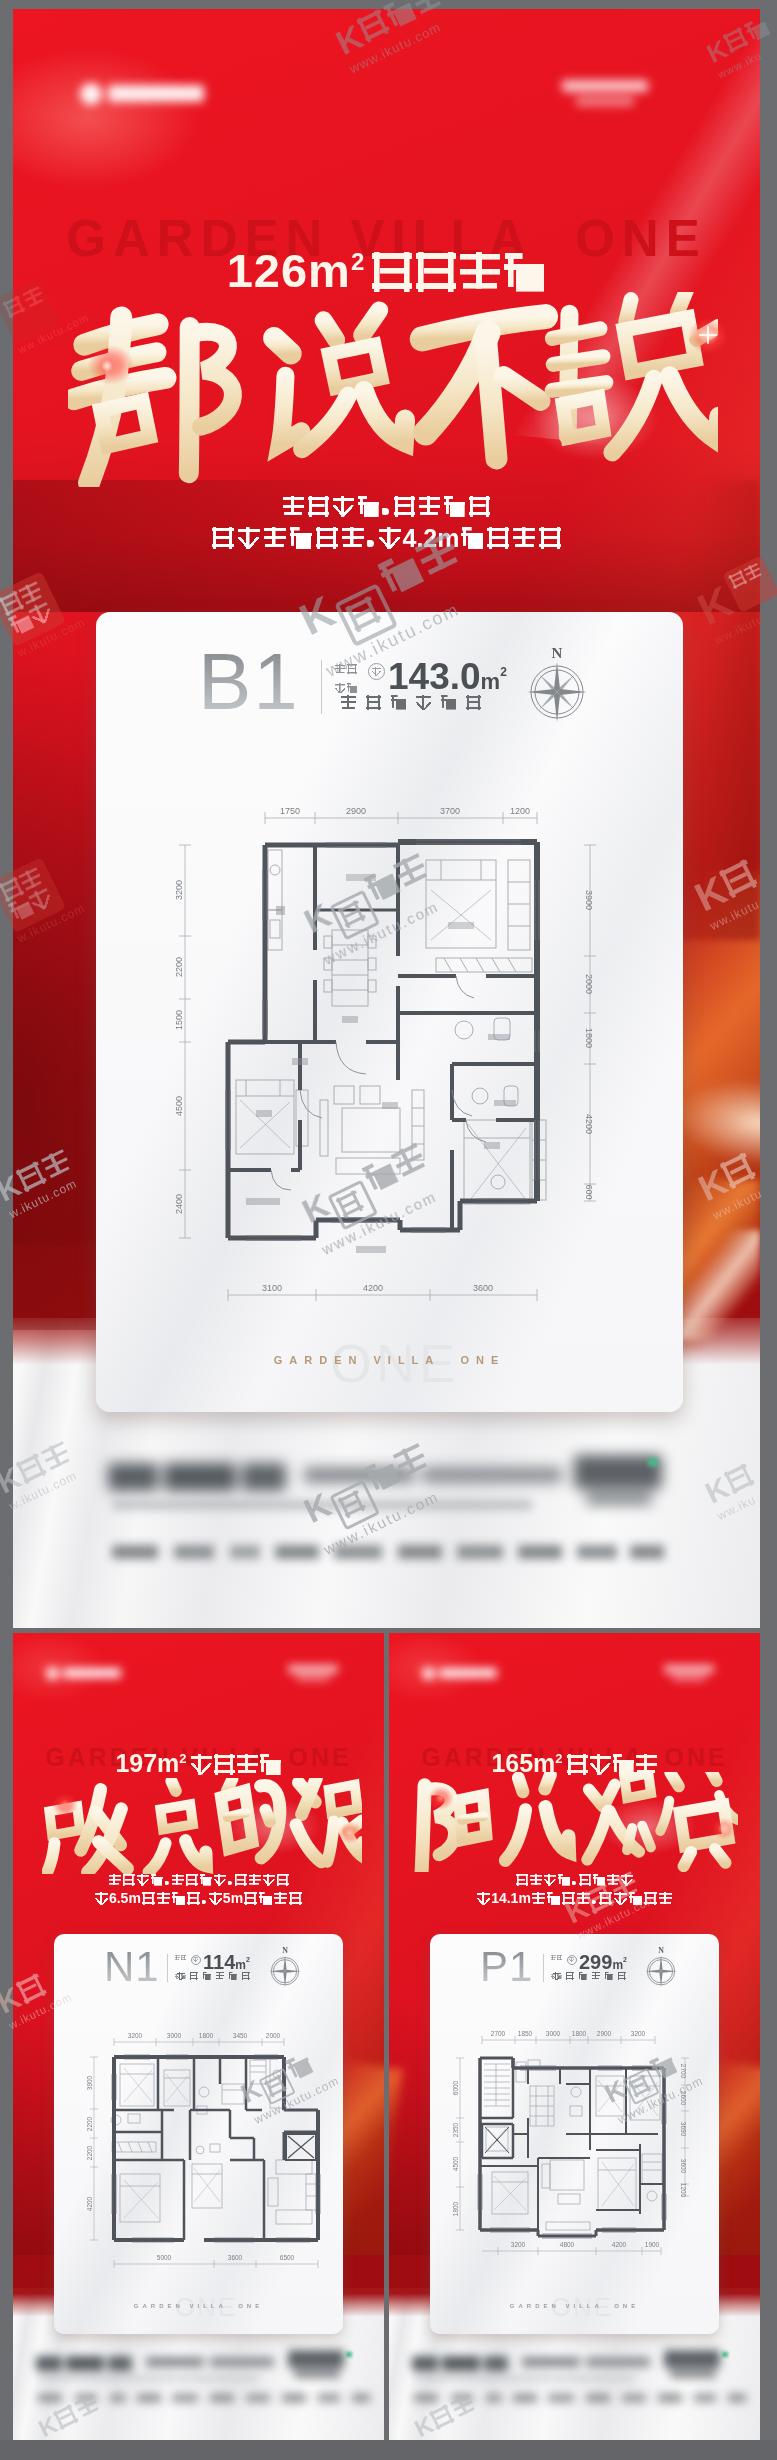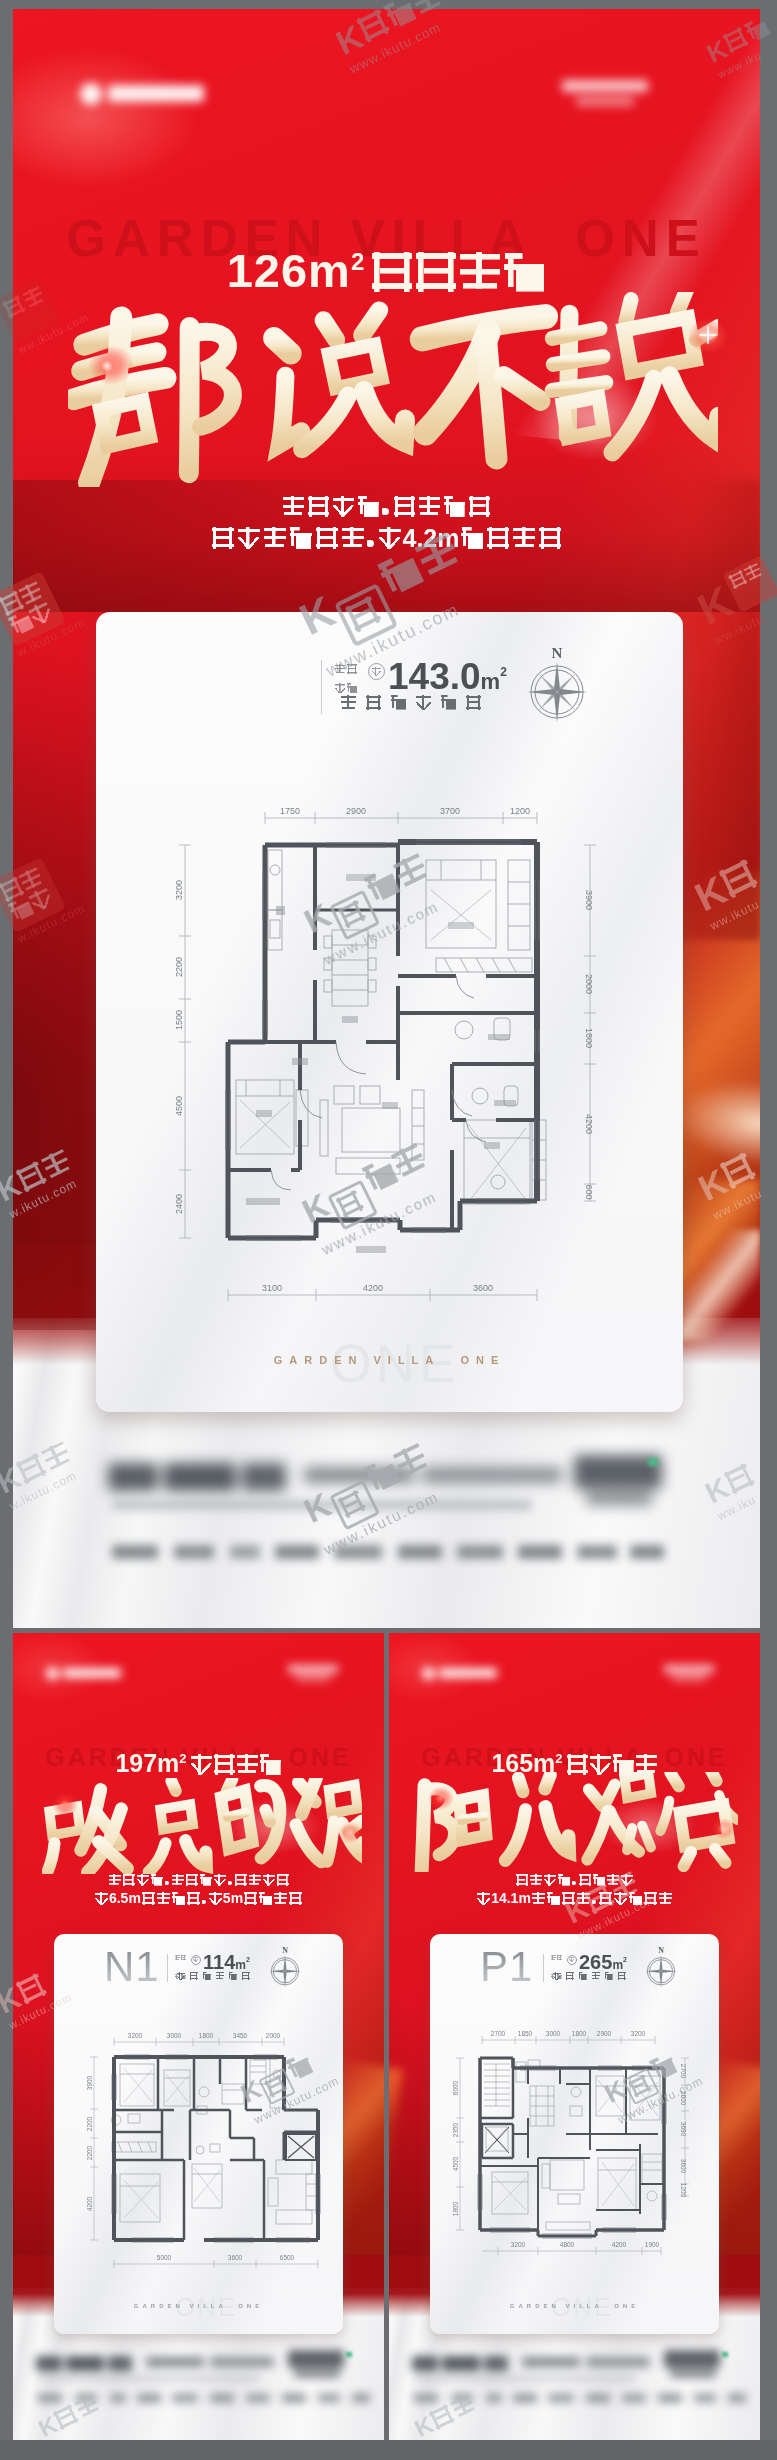--- a/index.html
+++ b/index.html
@@ -176,20 +176,21 @@
   <div class="abs" style="left:13px;top:496px;width:747px;text-align:center;--c:#ffffff;white-space:nowrap;">
     <span class="hz hzA" style="width:21px;height:21px;margin:0 2px;"></span><span class="hz hzB" style="width:21px;height:21px;margin:0 2px;"></span><span class="hz hzC" style="width:21px;height:21px;margin:0 2px;"></span><span class="hz hzD" style="width:21px;height:21px;margin:0 2px;"></span><span class="dun" style="width:7px;height:7px;margin:12px 3px 0 1px;"></span><span class="hz hzB" style="width:21px;height:21px;margin:0 2px;"></span><span class="hz hzA" style="width:21px;height:21px;margin:0 2px;"></span><span class="hz hzD" style="width:21px;height:21px;margin:0 2px;"></span><span class="hz hzB" style="width:21px;height:21px;margin:0 2px;"></span>
   </div>
 
   <div class="abs" style="left:13px;top:527px;width:747px;text-align:center;--c:#ffffff;color:#fff;white-space:nowrap;">
     <span class="hz hzB" style="width:22px;height:22px;margin:0 2px;"></span><span class="hz hzC" style="width:22px;height:22px;margin:0 2px;"></span><span class="hz hzA" style="width:22px;height:22px;margin:0 2px;"></span><span class="hz hzD" style="width:22px;height:22px;margin:0 2px;"></span><span class="hz hzB" style="width:22px;height:22px;margin:0 2px;"></span><span class="hz hzA" style="width:22px;height:22px;margin:0 2px;"></span><span class="dun" style="width:7px;height:7px;margin:13px 3px 0 1px;"></span><span class="hz hzC" style="width:22px;height:22px;margin:0 2px;"></span><span style="font-size:25px;font-weight:bold;line-height:22px;vertical-align:top;letter-spacing:0;">4.2m</span><span class="hz hzD" style="width:22px;height:22px;margin:0 2px;"></span><span class="hz hzB" style="width:22px;height:22px;margin:0 2px;"></span><span class="hz hzA" style="width:22px;height:22px;margin:0 2px;"></span><span class="hz hzB" style="width:22px;height:22px;margin:0 2px;"></span>
   </div>
 
   <div class="abs card" style="left:96px;top:612px;width:587px;height:800px;border-radius:14px;box-shadow:0 8px 20px rgba(110,85,75,.32);"></div>
 
+  <div class="abs" style="left:198px;top:646px;width:120px;height:74px;font-size:80px;line-height:72px;font-weight:normal;background:linear-gradient(180deg,#84898e,#c9ccce);-webkit-background-clip:text;background-clip:text;color:transparent;letter-spacing:2px;">B1</div>
 
   <div class="abs" style="left:321px;top:660px;width:1px;height:54px;background:#c9cbcd;"></div>
 
   <div class="abs" style="left:334px;top:664px;width:30px;height:22px;--c:#8e9296;">
     <span class="hz hzA" style="width:10px;height:10px;margin:0 1px;"></span><span class="hz hzB" style="width:10px;height:10px;margin:0 1px;"></span><br>
     <span class="hz hzC" style="width:10px;height:10px;margin:1px 1px 0;"></span><span class="hz hzD" style="width:10px;height:10px;margin:1px 1px 0;"></span>
   </div>
 
   <div class="abs" style="left:368px;top:663px;width:15px;height:15px;border:1px solid #9a9ea2;border-radius:50%;--c:#9a9ea2;"><span class="hz hzC" style="width:9px;height:9px;margin:3px 0 0 3px;"></span></div>
 
@@ -797,21 +798,21 @@
   <div class="abs" style="left:480px;top:1948px;width:70px;height:38px;font-size:42px;line-height:37px;font-weight:normal;background:linear-gradient(180deg,#84898e,#c9ccce);-webkit-background-clip:text;background-clip:text;color:transparent;letter-spacing:1px;">P1</div>
 
   <div class="abs" style="left:543px;top:1954px;width:1px;height:28px;background:#c9cbcd;"></div>
 
   <div class="abs" style="left:550px;top:1955px;width:16px;height:12px;--c:#8e9296;">
     <span class="hz hzA" style="width:5px;height:5px;margin:0 0.5px;"></span><span class="hz hzB" style="width:5px;height:5px;margin:0 0.5px;"></span><br>
     <span class="hz hzC" style="width:5px;height:5px;margin:1px 0.5px 0;"></span><span class="hz hzD" style="width:5px;height:5px;margin:1px 0.5px 0;"></span>
   </div>
   <div class="abs" style="left:567px;top:1955px;width:8px;height:8px;border:1px solid #9a9ea2;border-radius:50%;--c:#9a9ea2;"><span class="hz hzC" style="width:5px;height:5px;margin:1px 0 0 1px;"></span></div>
 
-  <div class="abs" style="left:579px;top:1951px;color:#4b5055;white-space:nowrap;"><span style="font-size:20px;font-weight:bold;">265</span><span style="font-size:12px;font-weight:bold;">m</span><span style="font-size:7px;font-weight:bold;vertical-align:7px;">2</span></div>
+  <div class="abs" style="left:579px;top:1951px;color:#4b5055;white-space:nowrap;"><span style="font-size:20px;font-weight:bold;">299</span><span style="font-size:12px;font-weight:bold;">m</span><span style="font-size:7px;font-weight:bold;vertical-align:7px;">2</span></div>
 
   <div class="abs" style="left:550px;top:1972px;width:80px;--c:#686d72;white-space:nowrap;">
     <span class="hz hzC" style="width:8px;height:8px;margin:0 2.5px;"></span><span class="hz hzB" style="width:8px;height:8px;margin:0 2.5px;"></span><span class="hz hzD" style="width:8px;height:8px;margin:0 2.5px;"></span><span class="hz hzA" style="width:8px;height:8px;margin:0 2.5px;"></span><span class="hz hzD" style="width:8px;height:8px;margin:0 2.5px;"></span><span class="hz hzB" style="width:8px;height:8px;margin:0 2.5px;"></span>
   </div>
 
   <svg class="abs" style="left:641px;top:1944px;" width="40" height="46" viewBox="0 0 76 84">
     <text x="38" y="16" font-size="15" font-weight="bold" fill="#5c6165" text-anchor="middle" font-family="Liberation Serif,serif">N</text>
     <g stroke="#83888d" fill="none" stroke-width="1.6">
         <circle cx="38" cy="50" r="26"></circle>
         <circle cx="38" cy="50" r="22"></circle>

